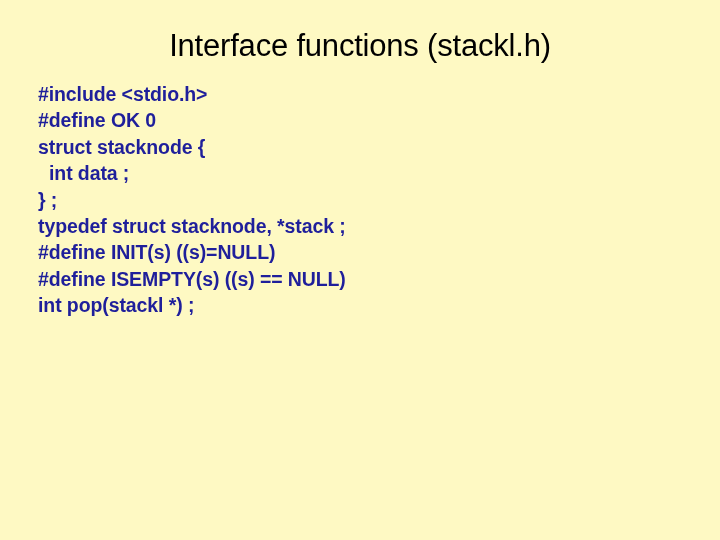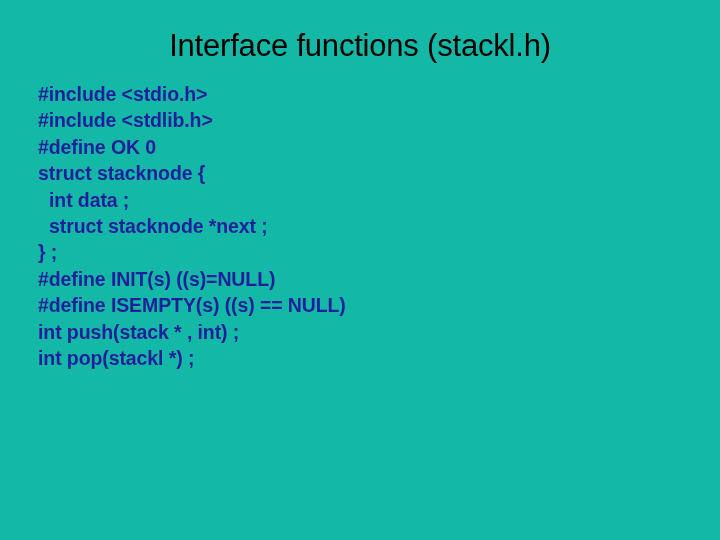--- a/index.html
+++ b/index.html
@@ -10,21 +10,21 @@
     width: 720px;
     height: 540px;
     background: #ffffff;
     font-family: "Liberation Sans", sans-serif;
     overflow: hidden;
   }
   .slide {
     position: relative;
     width: 720px;
     height: 540px;
-    background: #14b8a6;
+    background: #fef9c3;
     box-sizing: border-box;
   }
   .slide-title {
     position: absolute;
     top: 26px;
     left: 0;
     width: 720px;
     text-align: center;
     font-size: 31px;
     font-weight: 400;
@@ -53,25 +53,23 @@
 </style>
 </head>
 <body>
 
 <div class="slide">
 
   <div class="slide-title">Interface functions (stackl.h)</div>
 
   <div class="code-block">
     <div class="code-line">#include &lt;stdio.h&gt;</div>
-    <div class="code-line">#include &lt;stdlib.h&gt;</div>
     <div class="code-line">#define OK 0</div>
     <div class="code-line">struct stacknode {</div>
     <div class="code-line indent-1">int data ;</div>
-    <div class="code-line indent-1">struct stacknode *next ;</div>
     <div class="code-line">} ;</div>
+    <div class="code-line">typedef struct stacknode, *stack ;</div>
     <div class="code-line">#define INIT(s) ((s)=NULL)</div>
     <div class="code-line">#define ISEMPTY(s) ((s) == NULL)</div>
-    <div class="code-line">int push(stack * , int) ;</div>
     <div class="code-line">int pop(stackl *) ;</div>
   </div>
 
 </div>
 
 </body></html>

